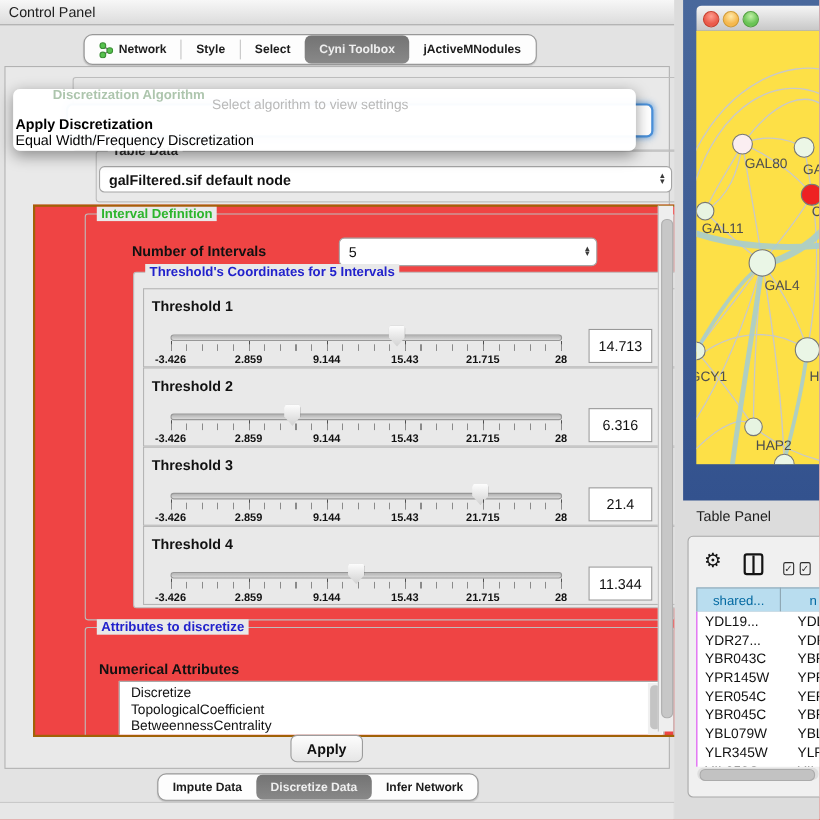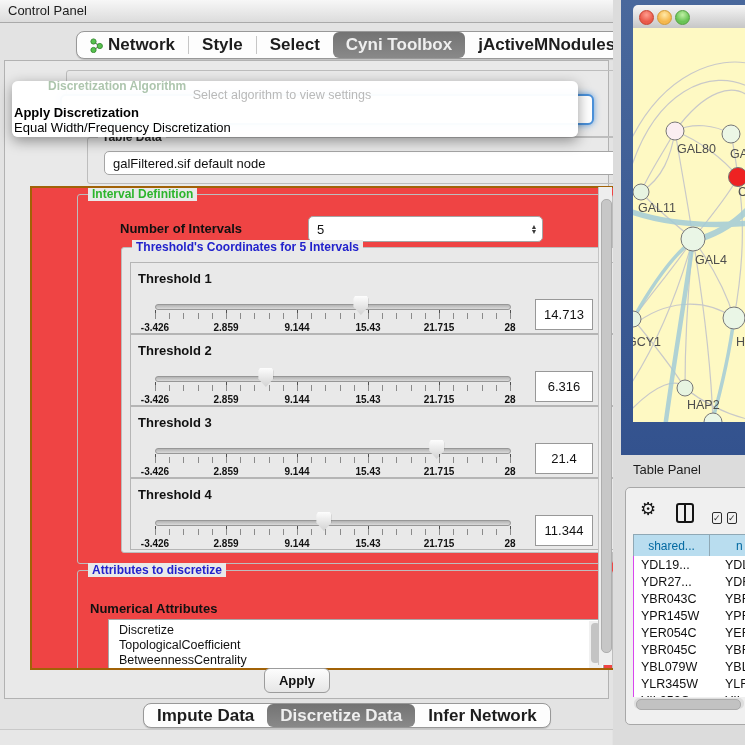--- a/index.html
+++ b/index.html
@@ -7,21 +7,21 @@
   .stage{position:relative;width:745px;height:745px;overflow:hidden;background:#e3e3e3;}
   .abs{position:absolute;}
 
   
   .cp-titlebar{left:0;top:0;width:613px;height:22px;background:linear-gradient(#f7f7f7,#dcdcdc);border-bottom:1px solid #a9a9a9;}
   .cp-title{left:8px;top:3px;font-size:13px;color:#1c1c1c;}
   .win-btn{top:3px;font-size:13px;color:#2a2a2a;cursor:default;}
 
   
   .pill{display:flex;align-items:stretch;background:#fdfdfd;border:1px solid #989898;border-radius:8px;overflow:hidden;box-shadow:0 1px 1px rgba(0,0,0,.15);}
-  .seg{display:flex;align-items:center;justify-content:flex-end;font-size:17px;font-weight:600;color:#1d1d1d;padding:0 13px;white-space:nowrap;}
+  .seg{display:flex;align-items:center;justify-content:flex-end;font-size:11px;font-weight:600;color:#1d1d1d;padding:0 13px;white-space:nowrap;}
   .seg.sel{background:linear-gradient(#737373,#898989);color:#efefef;border-radius:6px;}
   .seg-sep{width:1px;background:#c6c6c6;margin:4px 0;}
 
   .top-pill{left:76px;top:31px;height:26px;}
   .bottom-pill{left:143px;top:703px;height:23px;}
   .bottom-sep-line{left:0;top:729px;width:613px;height:1px;background:#c9c9c9;}
   .below-strip{left:0;top:730px;width:612px;height:15px;background:#e7e7e7;}
 
   
   .content-panel{left:4px;top:60px;width:603px;height:637px;background:#e9e9e9;border:1px solid #b2b2b2;}
@@ -73,21 +73,21 @@
   .apply-btn{left:264px;top:668px;width:64px;height:23px;background:linear-gradient(#fdfdfd,#e6e6e6);border:1px solid #9c9c9c;border-radius:6px;font-size:13px;font-weight:600;color:#111;display:flex;align-items:center;justify-content:center;}
 
   
   .right-bg{left:613px;top:0;width:132px;height:745px;background:#dcdcdc;}
   .net-window{left:621px;top:0;width:124px;height:455px;background:linear-gradient(180deg,#49689c,#33528e);}
   .net-titlebar{left:633px;top:5px;width:112px;height:23px;background:linear-gradient(#f6f6f6,#c7c7c7);border-bottom:1px solid #989898;border-radius:5px 0 0 0;}
   .tlight{position:absolute;top:5px;width:13px;height:13px;border-radius:50%;}
   .tl-red{left:6px;background:radial-gradient(circle at 50% 30%,#ff9d8f,#ea5b4b 60%);border:1px solid #c8402f;}
   .tl-yellow{left:24px;background:radial-gradient(circle at 50% 30%,#ffe9a8,#f5b84d 60%);border:1px solid #d19b35;}
   .tl-green{left:42px;background:radial-gradient(circle at 50% 30%,#c0f0a5,#69c455 60%);border:1px solid #53a040;}
-  .net-canvas{left:633px;top:28px;width:112px;height:394px;background:#fef9c3;overflow:hidden;}
+  .net-canvas{left:633px;top:28px;width:112px;height:394px;background:#fde047;overflow:hidden;}
   .nlabel{font-size:12.5px;fill:#4e4e4e;}
 
   .tp-title{left:633px;top:462px;font-size:13px;color:#1c1c1c;}
   .tp-box{left:625px;top:487px;width:120px;height:236px;background:#f0f0f0;border:1px solid #a8a8a8;border-radius:5px 0 0 5px;}
   .gear{left:640px;top:500px;font-size:18px;color:#141414;line-height:18px;}
   .split-icon{left:676px;top:503px;width:14px;height:16px;border:2px solid #141414;border-radius:3px;}
   .split-icon::after{content:"";position:absolute;left:6px;top:0;width:2px;height:16px;background:#141414;}
   .chk{width:10px;height:10px;border:1.5px solid #2c2c2c;border-radius:2px;font-size:9px;line-height:10px;color:#2c2c2c;text-align:center;font-weight:700;}
   .hdr-cell{position:absolute;top:534px;height:21px;background:var(--table-header-blue,#b9ddef);border:1px solid #8fa8b5;font-size:12px;color:#0369a1;display:flex;align-items:center;}
   .rows-clip{left:633px;top:556px;width:112px;height:141px;background:#fff;overflow:hidden;border-left:1px solid #d946ef;}
@@ -143,21 +143,21 @@
   <div class="abs combo algo-combo"></div>
 
   <div class="abs popup"></div>
   <span class="abs ghost-title">Discretization Algorithm</span>
   <div class="abs popup-hint">Select algorithm to view settings</div>
   <div class="abs popup-opt1">Apply Discretization</div>
   <div class="abs popup-opt2">Equal Width/Frequency Discretization</div>
 
   <div class="group" style="left:57px;top:137px;width:533px;height:45px;">
     <span class="gtitle dark">Table Data</span>
-    <div class="combo" style="left:16px;top:13px;width:519px;height:22px;">
+    <div class="combo" style="left:2px;top:13px;width:519px;height:22px;font-weight:bold;">
       <span class="val">galFiltered.sif default node</span>
       <span class="stepper">
           <span>▲</span>
           <span>▼</span>
         </span>
     </div>
   </div>
 
   <div class="abs scrollpane">
 

